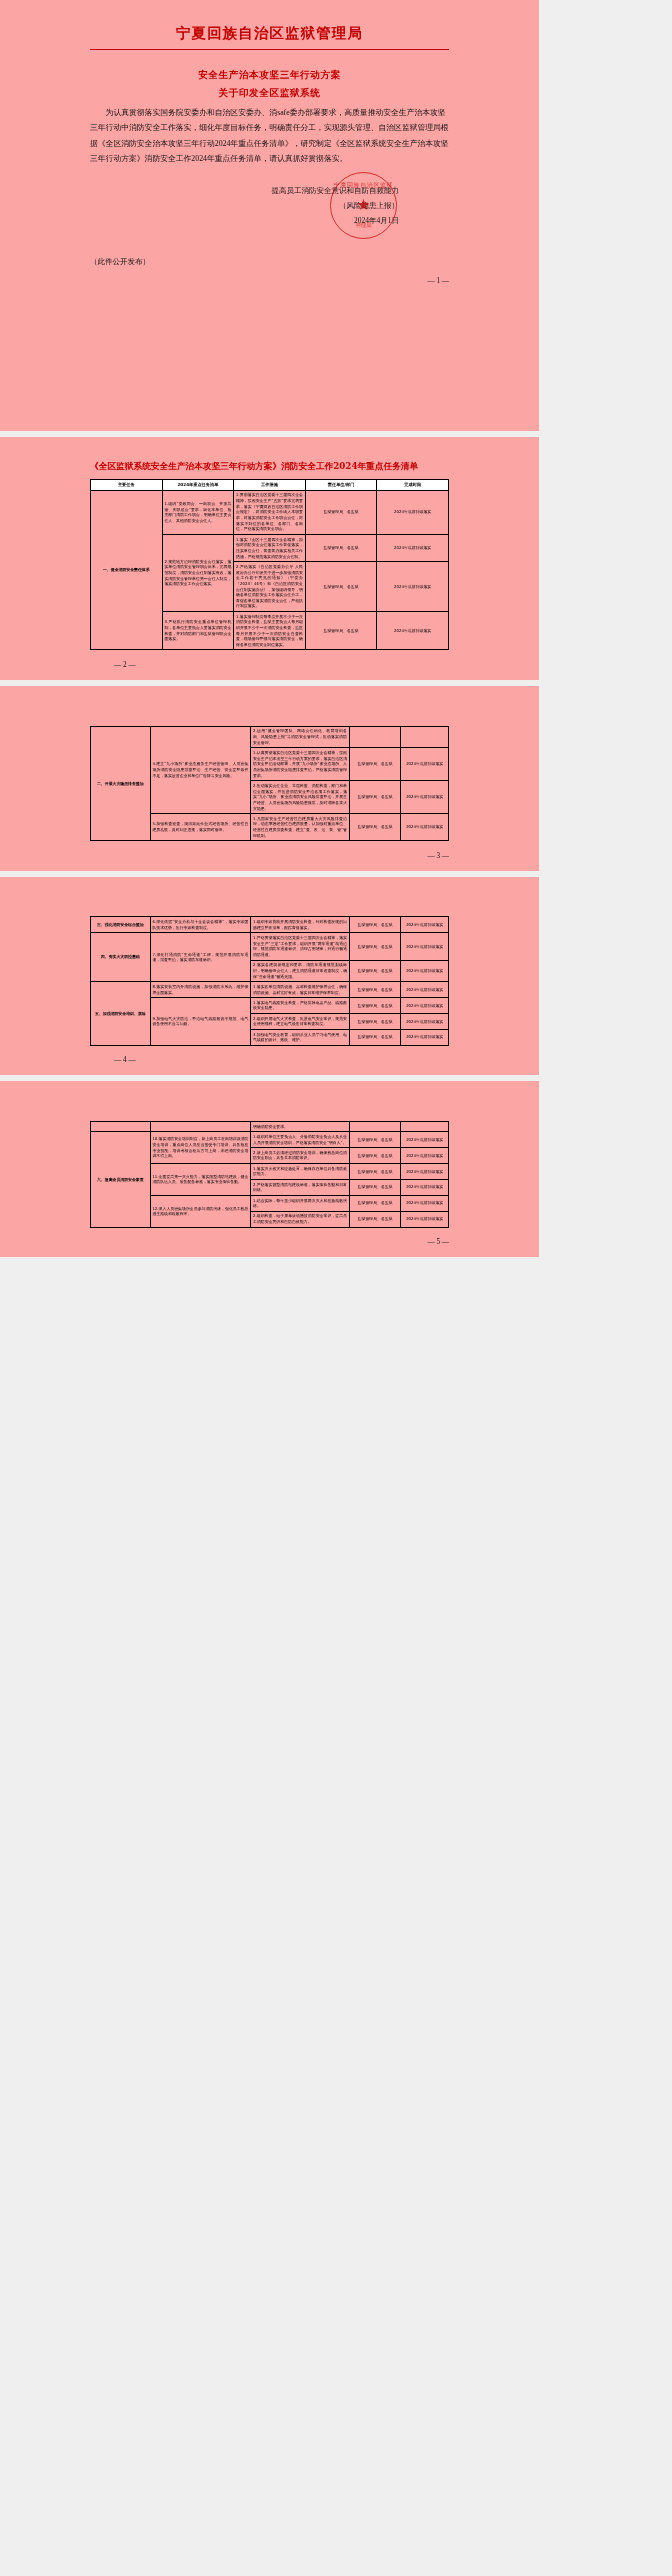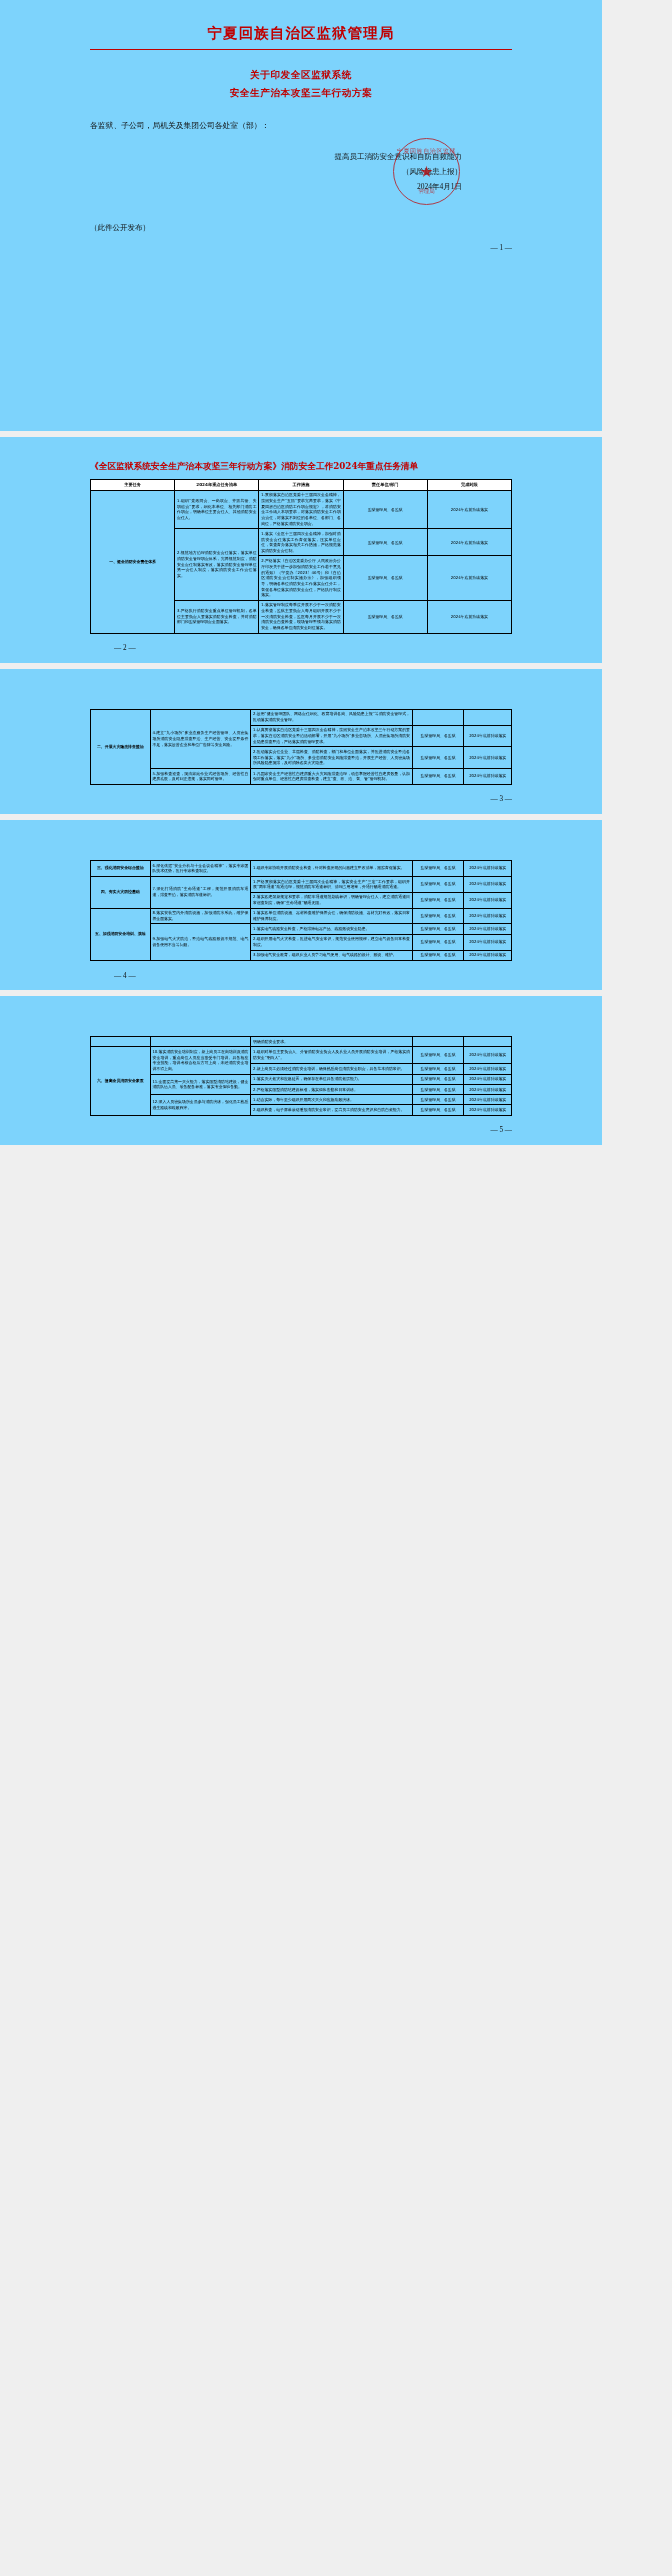--- a/index.html
+++ b/index.html
@@ -1,17 +1,17 @@
 <!DOCTYPE html>
 <html style="font-size:9.6px"><head>
 <meta charset="utf-8">
 <style>
   html,body{margin:0;padding:0;background:#efefef;font-family:"Liberation Serif",serif;}
   .page-wrap{width:673px;margin:0 auto;background:#efefef;padding:0;}
-  .sheet{background:#7dd3fc;width:602px;position:relative;box-sizing:border-box;}
+  .sheet{background:#fca5a5;width:539px;position:relative;box-sizing:border-box;}
   .sheet + .sheet{margin-top:6px;}
 
   
   .p1{padding:17px 90px 12px 90px;height:431px;box-sizing:border-box;}
   .org-title{color:#c00000;font-weight:bold;font-size:14.4px;text-align:center;letter-spacing:1.2px;margin-top:7.2px;font-family:"DejaVu Serif",serif;}
   .org-rule{border-bottom:1.2px solid #c00000;margin:6px 0 15.6px 0;}
   .doc-title{color:#c00000;font-weight:bold;font-size:9.6px;text-align:center;line-height:1.9;letter-spacing:0.6px;font-family:"DejaVu Serif",serif;}
   .recipient{font-size:7.8px;margin-top:15.6px;line-height:2;color:#111;}
   .body-para{font-size:7.8px;line-height:2;color:#111;text-indent:2em;margin-top:2.4px;}
   .sig-block{margin-top:15.6px;text-align:right;padding-right:50px;position:relative;font-size:7.5px;line-height:2;color:#111;}
@@ -37,24 +37,24 @@
   .spacer{height:15.6px;}
 </style>
 </head>
 <body>
 
 <div class="page-wrap">
 
   <div class="sheet p1">
     <div class="org-title">宁夏回族自治区监狱管理局</div>
     <div class="org-rule"></div>
+    <div class="doc-title">安全生产治本攻坚三年行动方案</div>
     <div class="doc-title">关于印发全区监狱系统</div>
-    <div class="doc-title">安全生产治本攻坚三年行动方案</div>
-
-    <div class="recipient">各监狱、子公司，局机关及集团公司各处室（部）：</div>
+
+    <div class="body-para">为认真贯彻落实国务院安委办和自治区安委办、消safe委办部署要求，高质量推动安全生产治本攻坚三年行动中消防安全工作落实，细化年度目标任务，明确责任分工，实现源头管理、自治区监狱管理局根据《全区消防安全治本攻坚三年行动2024年重点任务清单》，研究制定《全区监狱系统安全生产治本攻坚三年行动方案》消防安全工作2024年重点任务清单，请认真抓好贯彻落实。</div>
 
     <div class="sig-block">
       <div class="seal">
         <div class="seal-text">宁夏回族自治区监狱</div>
         <div class="star">★</div>
         <div class="seal-sub">管理局</div>
       </div>
       <div>提高员工消防安全意识和自防自救能力</div>
       <div>（风险隐患上报）</div>
       <div>2024年4月1日</div>

